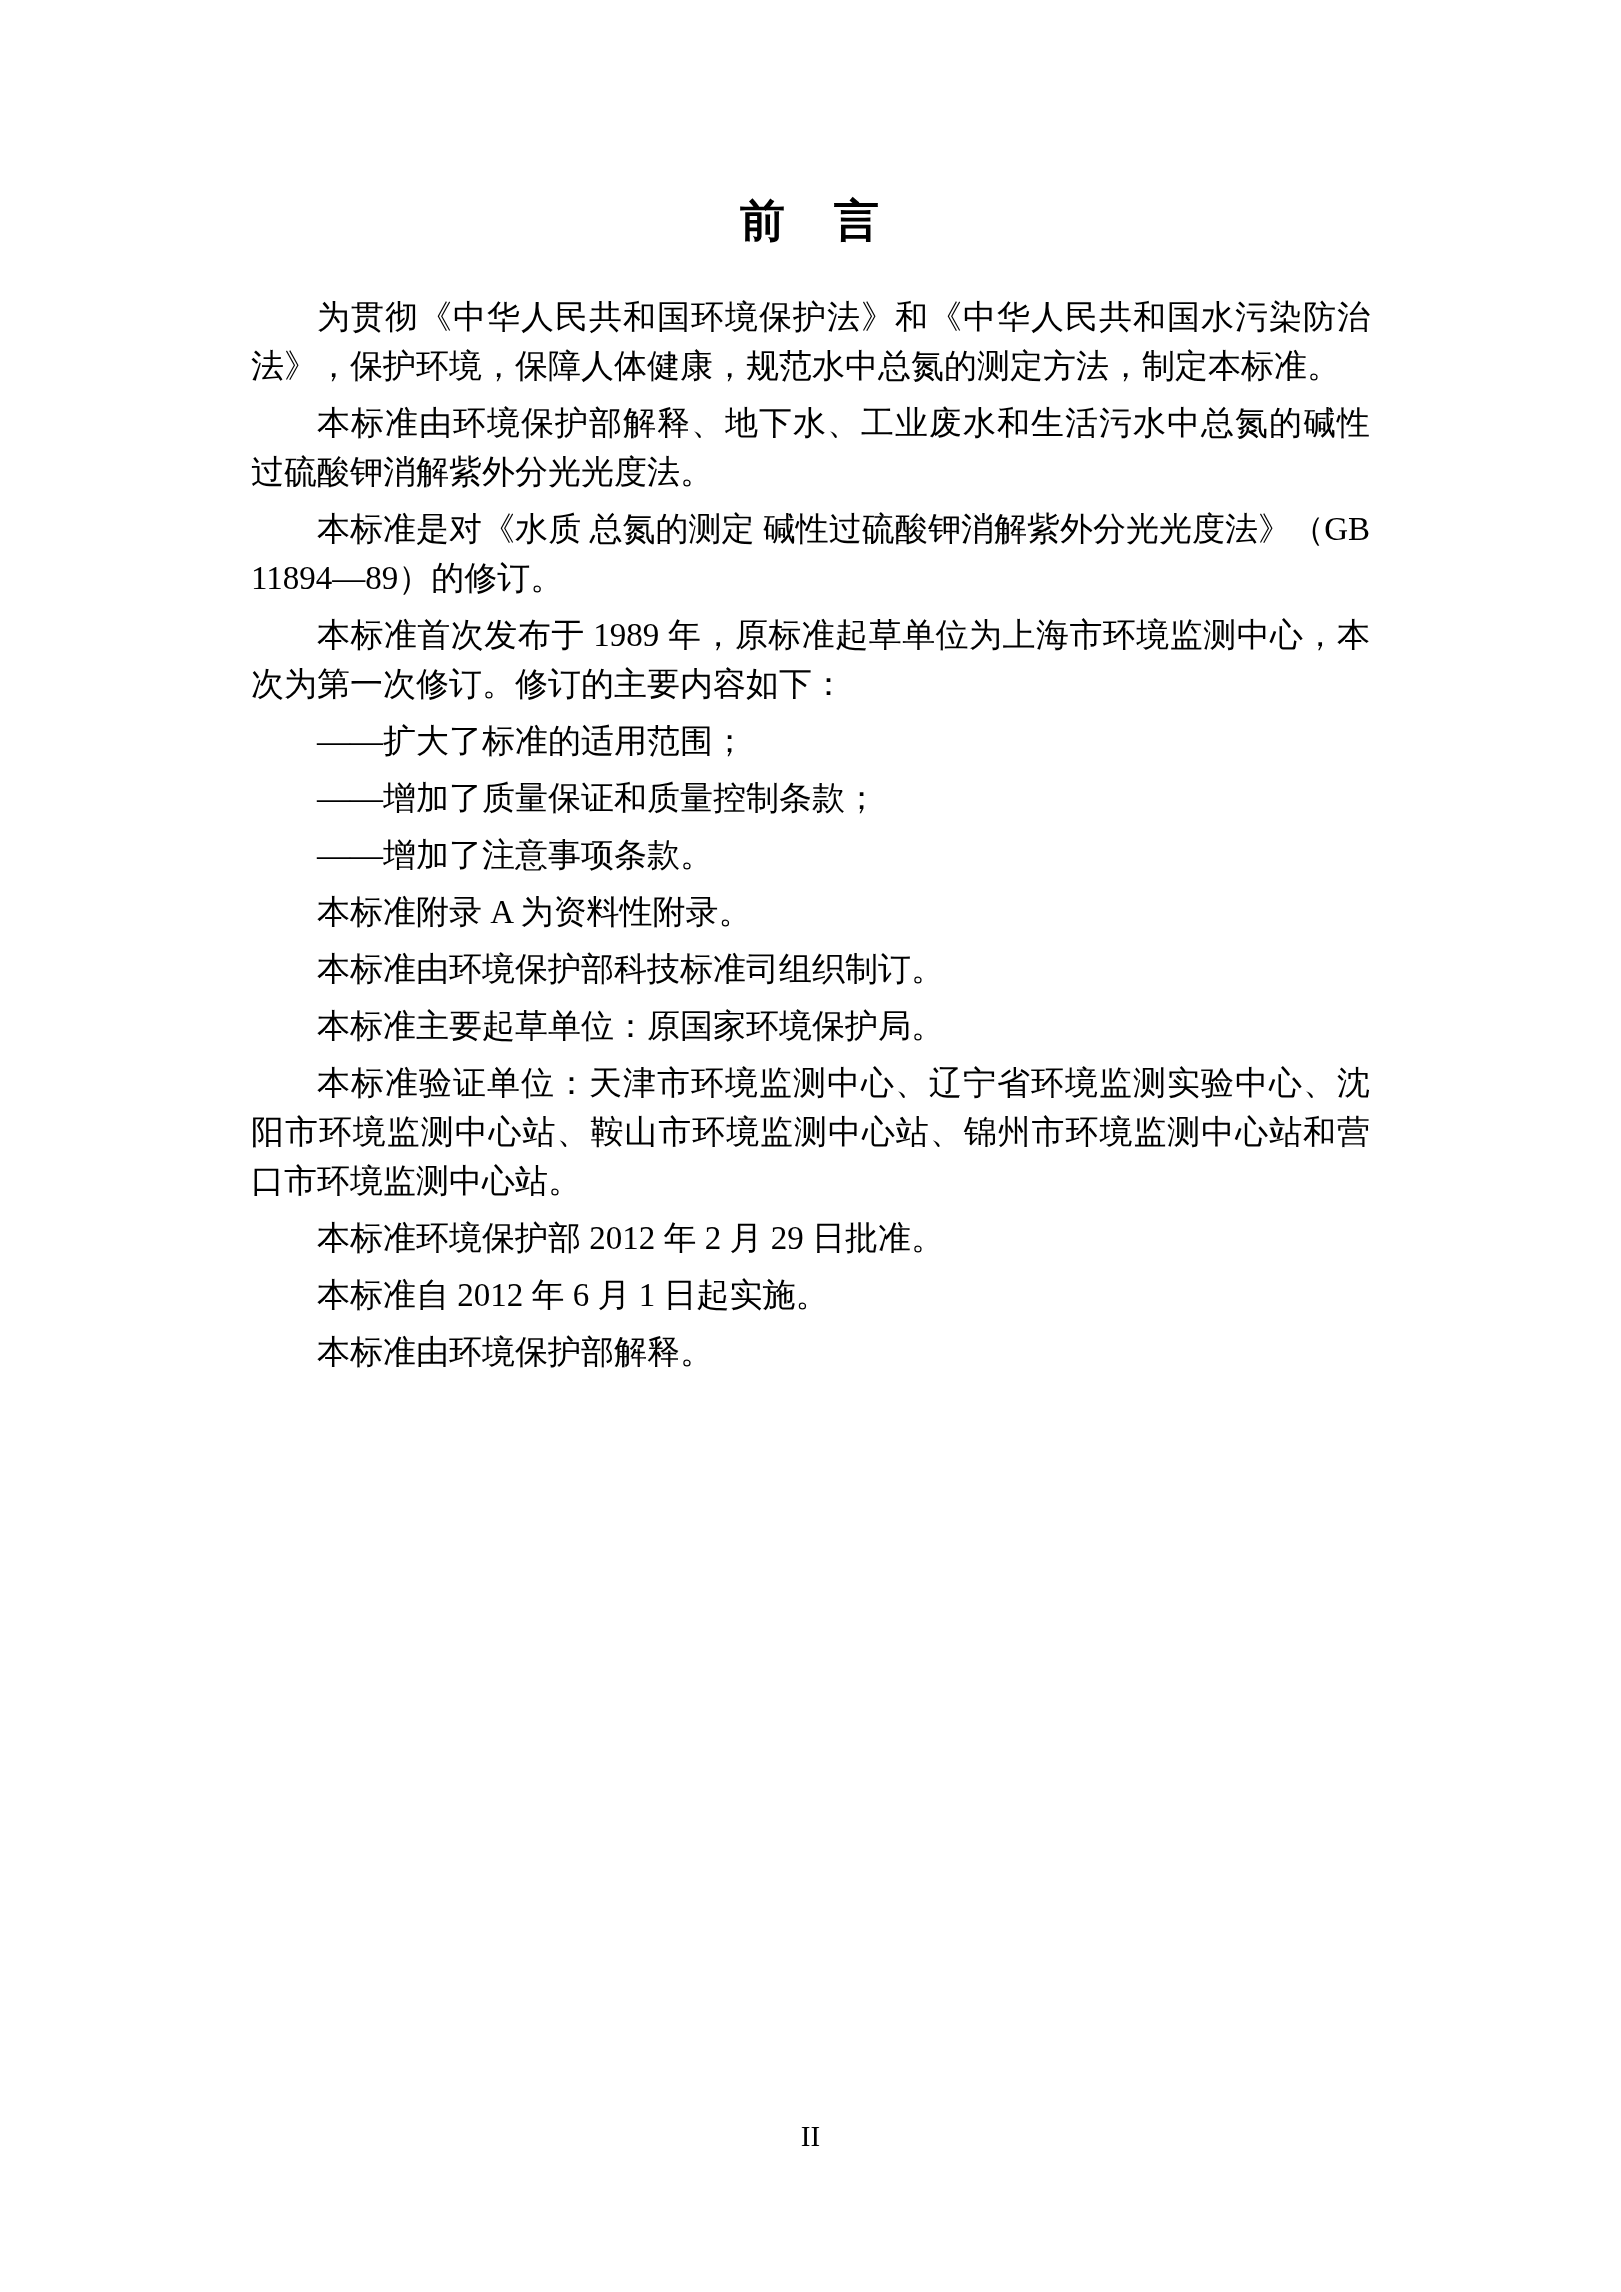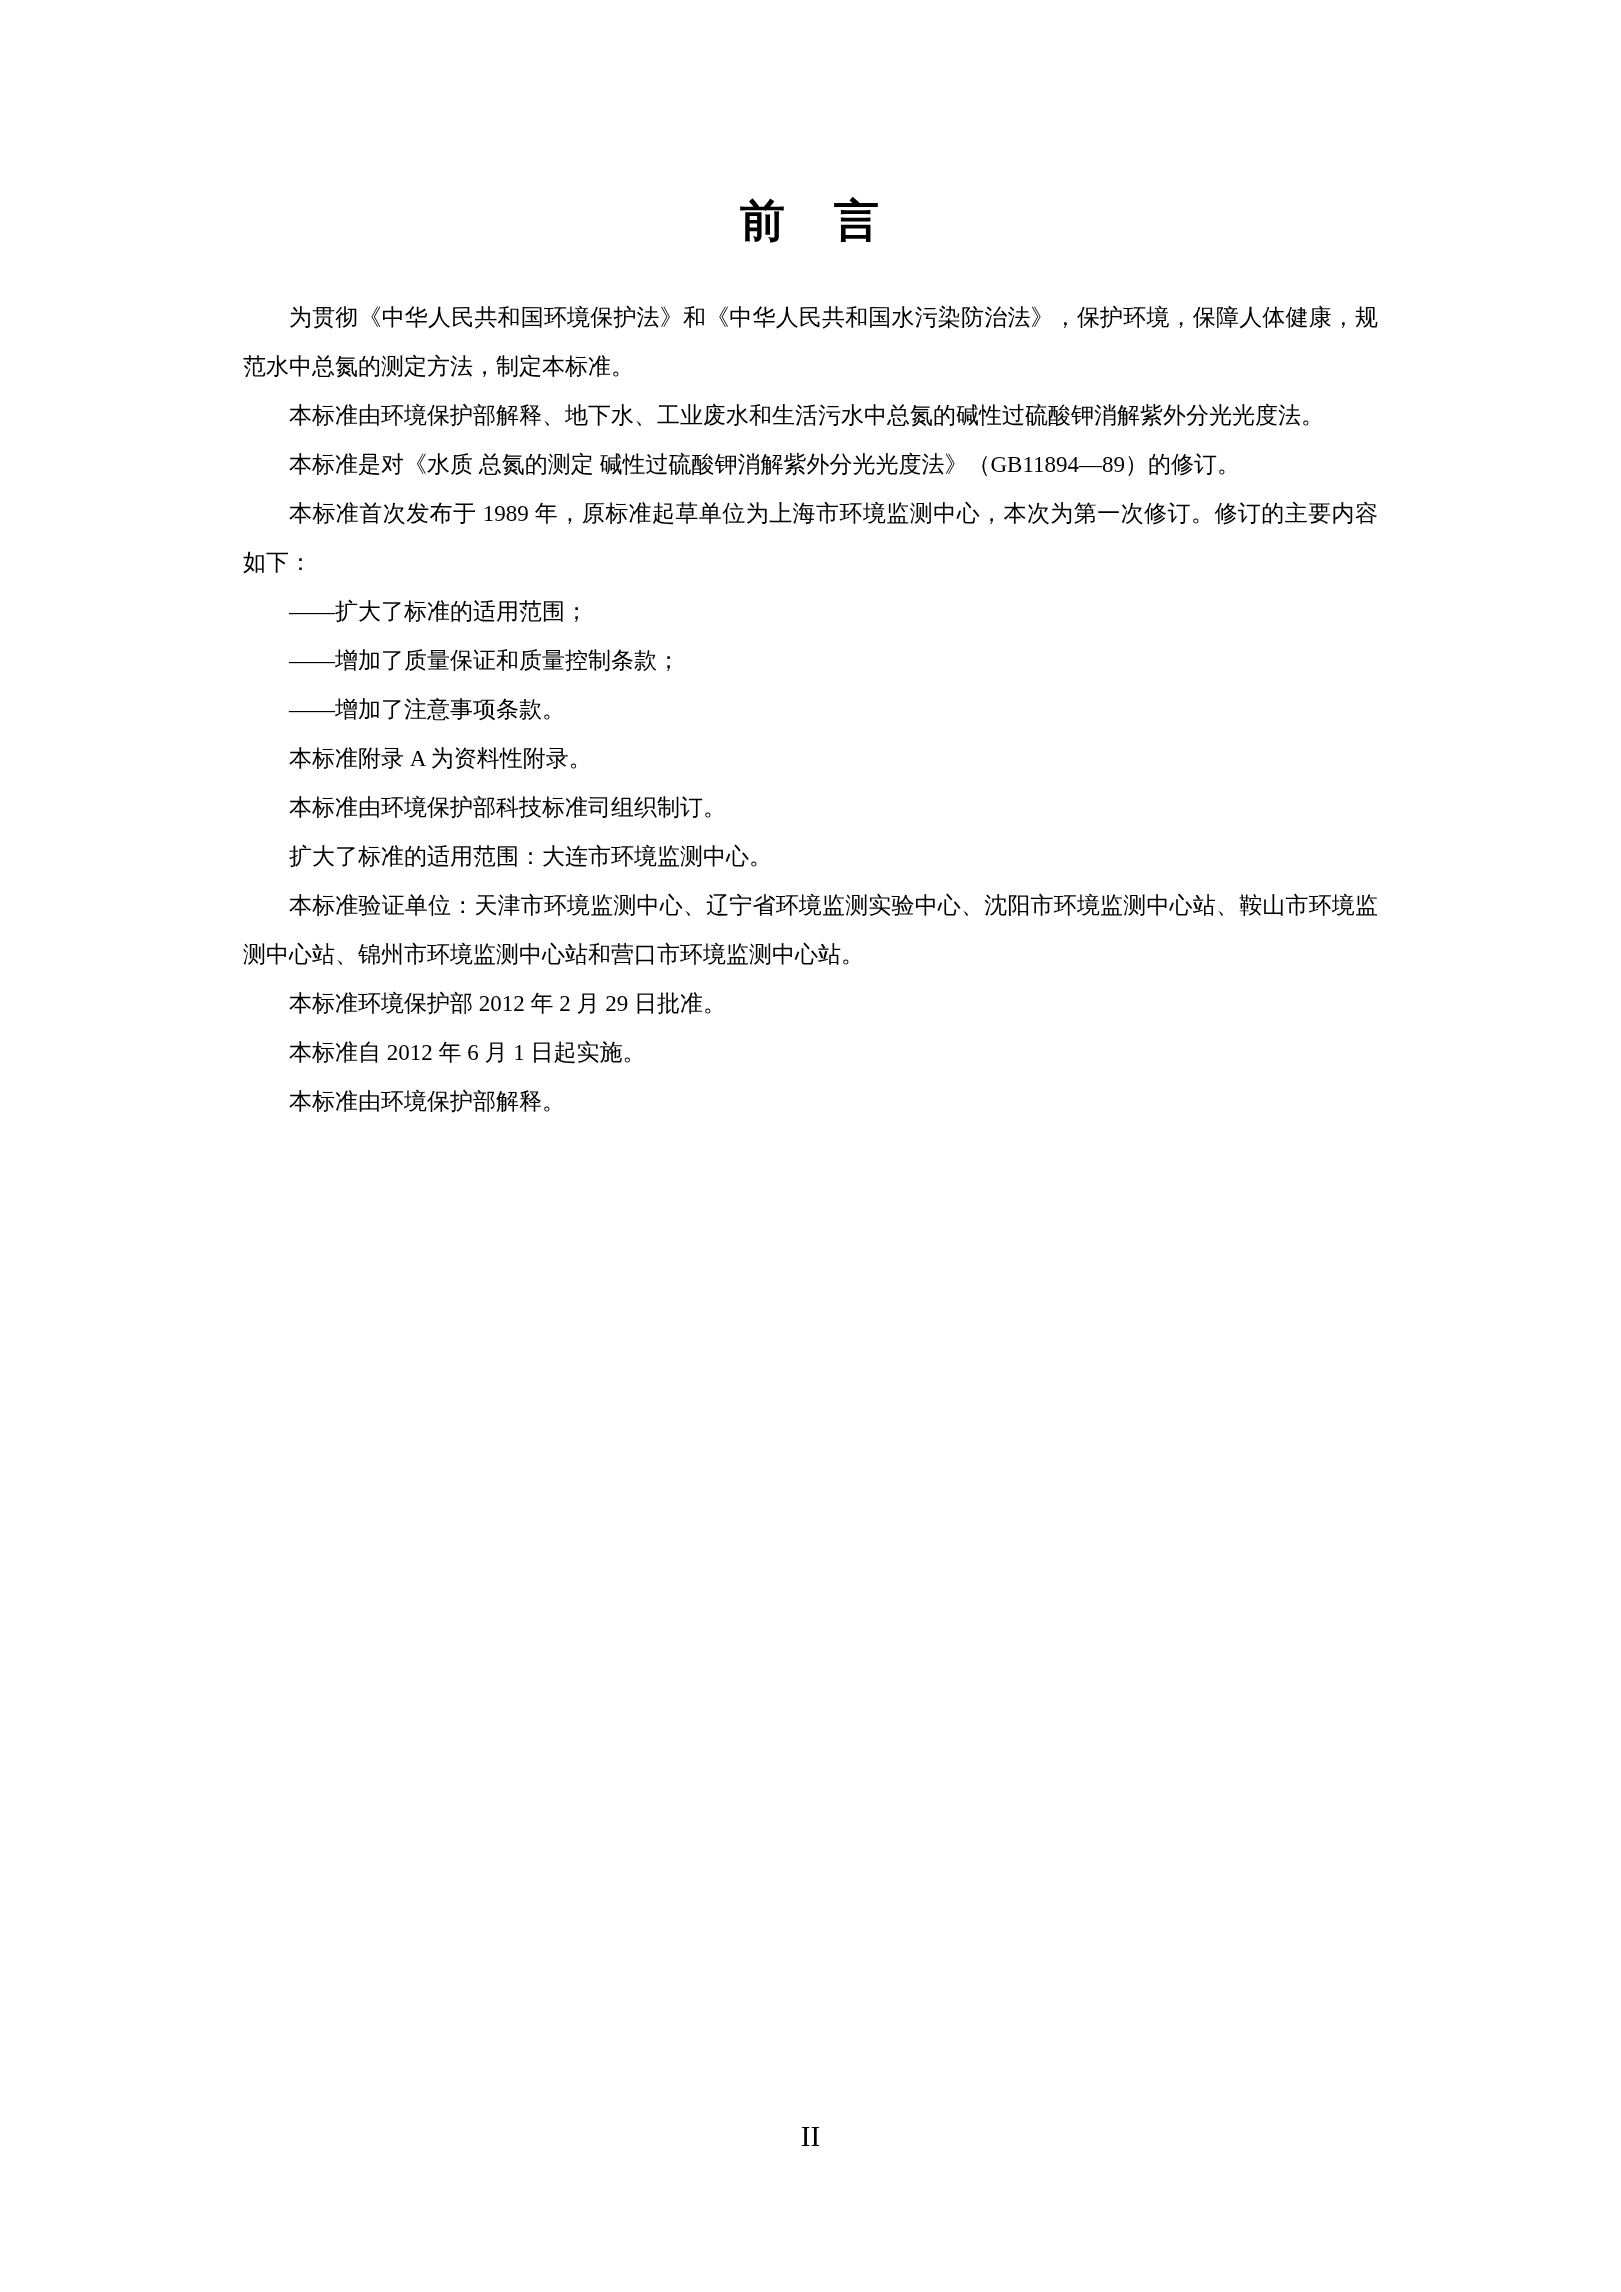--- a/index.html
+++ b/index.html
@@ -28,22 +28,22 @@
   }
   .doc-title {
     margin: 196px 0 45px 0;
     text-align: center;
     font-size: 45px;
     font-weight: bold;
     letter-spacing: 2px;
     line-height: 1.15;
   }
   .para {
-    margin: 0;
-    font-size: 23px;
+    margin: 8px;
+    font-size: 33px;
     line-height: 49px;
     text-align: justify;
     text-indent: 2em;
     word-break: break-all;
   }
   .page-footer {
     position: absolute;
     top: 2117px;
     left: 0;
     width: 100%;
@@ -60,21 +60,21 @@
     <h1 class="doc-title">前　言</h1>
     <p class="para">为贯彻《中华人民共和国环境保护法》和《中华人民共和国水污染防治法》，保护环境，保障人体健康，规范水中总氮的测定方法，制定本标准。</p>
     <p class="para">本标准由环境保护部解释、地下水、工业废水和生活污水中总氮的碱性过硫酸钾消解紫外分光光度法。</p>
     <p class="para">本标准是对《水质 总氮的测定 碱性过硫酸钾消解紫外分光光度法》（GB11894—89）的修订。</p>
     <p class="para">本标准首次发布于 1989 年，原标准起草单位为上海市环境监测中心，本次为第一次修订。修订的主要内容如下：</p>
     <p class="para">——扩大了标准的适用范围；</p>
     <p class="para">——增加了质量保证和质量控制条款；</p>
     <p class="para">——增加了注意事项条款。</p>
     <p class="para">本标准附录 A 为资料性附录。</p>
     <p class="para">本标准由环境保护部科技标准司组织制订。</p>
-    <p class="para">扩大了标准的适用范围：大连市环境监测中心。</p>
+    <p class="para">本标准主要起草单位：原国家环境保护局。</p>
     <p class="para">本标准验证单位：天津市环境监测中心、辽宁省环境监测实验中心、沈阳市环境监测中心站、鞍山市环境监测中心站、锦州市环境监测中心站和营口市环境监测中心站。</p>
     <p class="para">本标准环境保护部 2012 年 2 月 29 日批准。</p>
     <p class="para">本标准自 2012 年 6 月 1 日起实施。</p>
     <p class="para">本标准由环境保护部解释。</p>
   </div>
   <div class="page-footer">II</div>
 </div>
 
 
 </body></html>

